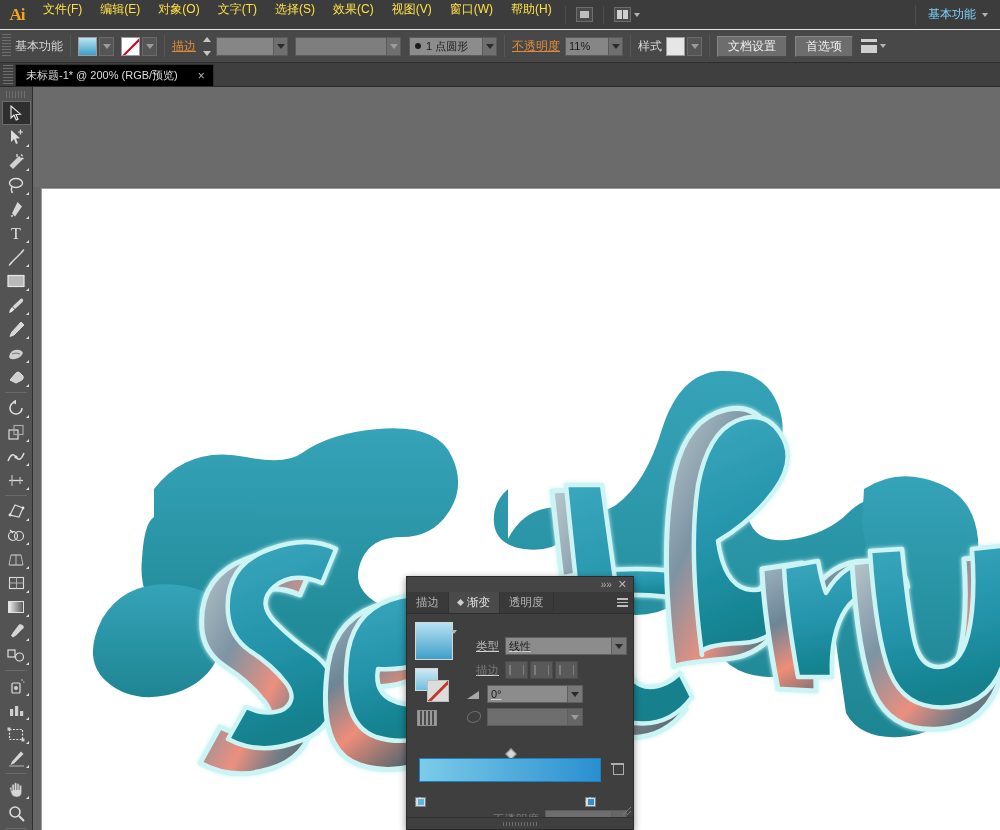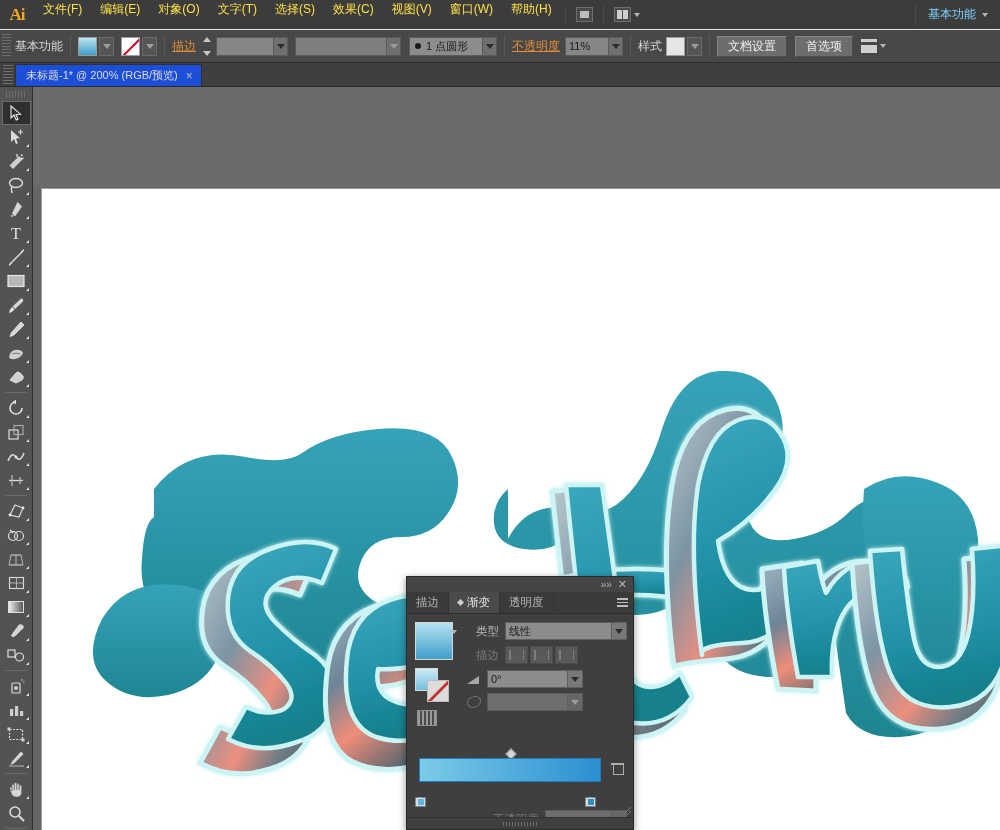--- a/index.html
+++ b/index.html
@@ -136,22 +136,22 @@
   .tabbar {
     position: absolute; left: 0; top: 63px; width: 1000px; height: 24px;
     background: #3f3f3f; border-bottom: 1px solid #2a2a2a;
     display: flex; align-items: flex-end;
   }
   .tabgrip {
     width: 10px; height: 20px; margin: 0 2px 1px 3px;
     background: repeating-linear-gradient(to bottom,#6e6e6e 0 1px,transparent 1px 3px);
   }
   .doc-tab {
-    height: 22px; background: #1d4ed8; border: 1px solid #303030;
-    border-bottom: none; display: flex; align-items: center; gap: 8px;
+    height: 22px; background: #000000; border: 1px solid #303030;
+    border-bottom: none; display: flex; align-items: center; gap: 20px;
     padding: 0 8px 0 10px; font-size: 11px; color: #dcdcdc; white-space: nowrap;
   }
   .tab-close { font-size: 12px; color: #bdbdbd; line-height: 1; cursor: default; }
 
   
   .toolbar {
     position: absolute; left: 0; top: 87px; width: 33px; height: 743px;
     background: #535353; border-right: 1px solid #2e2e2e;
     padding-top: 4px;
   }
@@ -238,21 +238,21 @@
   }
   .rev-none::after {
     content: ""; position: absolute; left: -4px; top: 9px; width: 30px; height: 3px;
     background: #c0392b; transform: rotate(-45deg);
   }
   .rev-icon {
     position: absolute; left: 10px; top: 96px; width: 20px; height: 16px;
     border: 1px solid #8e8e8e;
     background: repeating-linear-gradient(to right,#9a9a9a 0 2px,#4a4a4a 2px 4px);
   }
-  .right-col { position: absolute; left: 60px; top: 8px; width: 160px; }
+  .right-col { position: absolute; left: 60px; top: 23px; width: 160px; text-decoration: underline; }
   .sel {
     height: 18px; background: #8c8c8c; border: 1px solid #5f5f5f;
     display: flex; align-items: center; padding: 0 3px; color: #1c1c1c;
     font-size: 11px; position: relative;
   }
   .sel.dimmed { background: #6e6e6e; border-color: #5a5a5a; color: #868686; }
   .sel .dd {
     position: absolute; right: 0; top: 0; width: 15px; height: 16px;
     background: #787878; display: flex; align-items: center; justify-content: center;
     border-left: 1px solid #5f5f5f;

